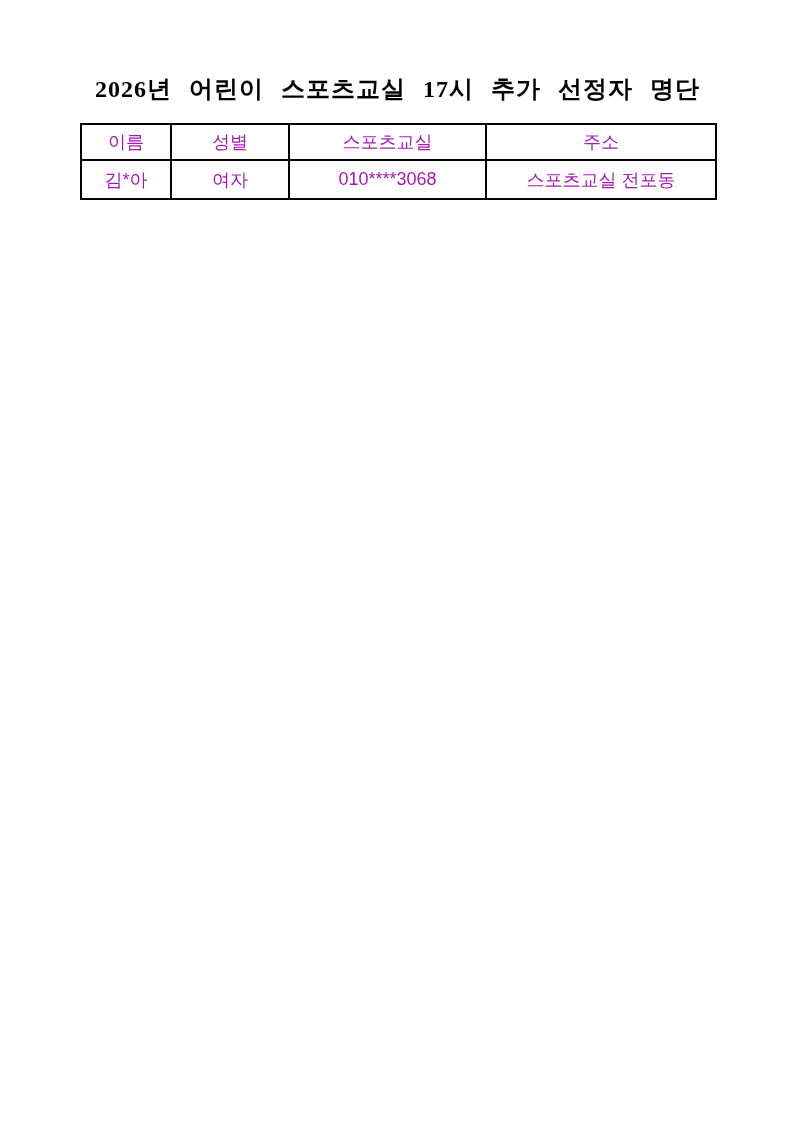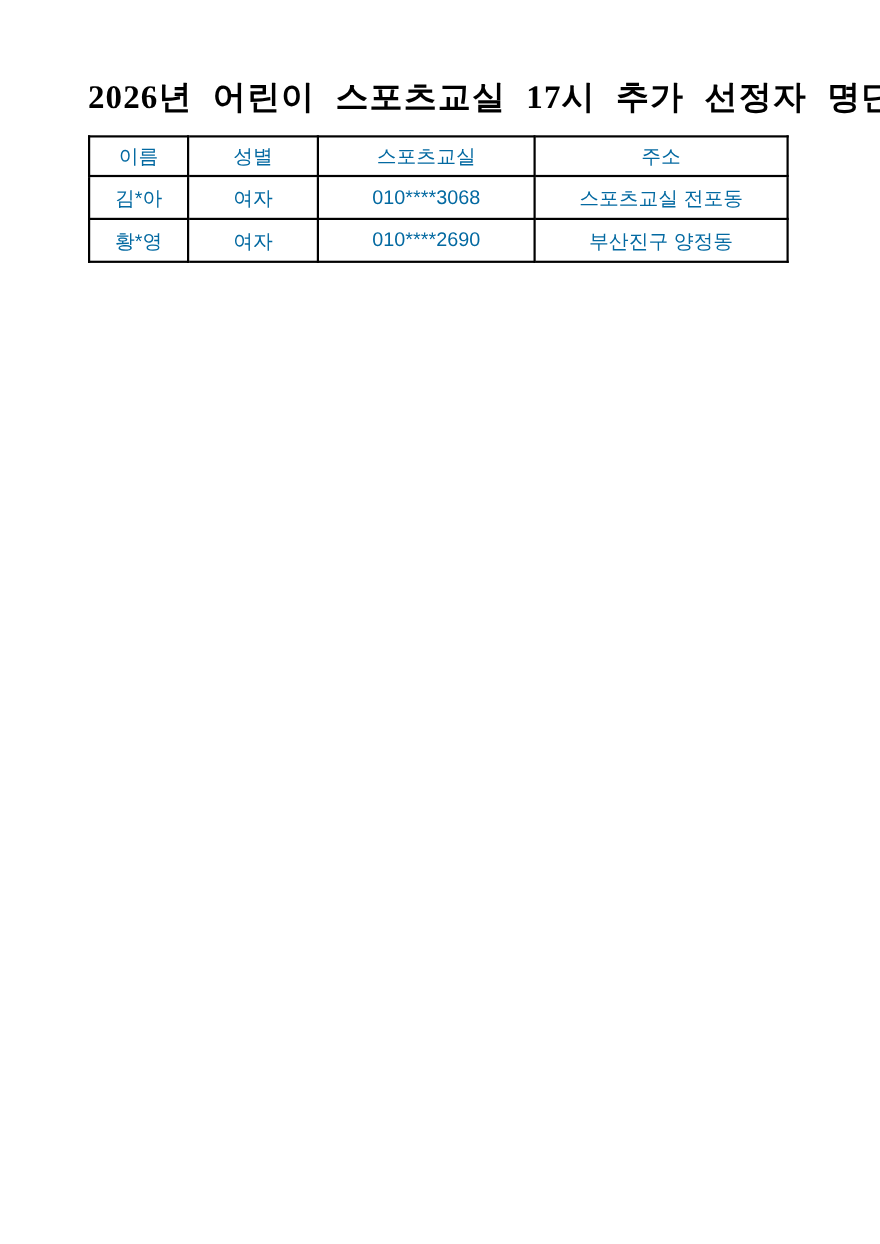--- a/index.html
+++ b/index.html
@@ -18,21 +18,21 @@
   }
   .doc-title {
     position: absolute;
     top: 70px;
     left: 80px;
     width: 635px;
     margin: 0;
     text-align: center;
     font-family: "Liberation Serif", "DejaVu Serif", serif;
     font-weight: bold;
-    font-size: 30px;
+    font-size: 24px;
     line-height: 38px;
     letter-spacing: 1px;
     word-spacing: 10px;
     white-space: nowrap;
   }
   table.roster {
     position: absolute;
     top: 123px;
     left: 80px;
     width: 635px;
@@ -41,21 +41,21 @@
   }
   .roster th,
   .roster td {
     border: 2px solid #000000;
     padding: 0;
     text-align: center;
     vertical-align: middle;
     font-family: "Liberation Sans", "DejaVu Sans", sans-serif;
     font-weight: normal;
     font-size: 18px;
-    color: #0369a1;
+    color: #a21caf;
     background: #ffffff;
     overflow: hidden;
     white-space: nowrap;
   }
   .roster thead tr { height: 36px; }
   .roster tbody tr { height: 39px; }
   col.c-name    { width: 90px;  }
   col.c-gender  { width: 118px; }
   col.c-phone   { width: 197px; }
   col.c-address { width: 230px; }
@@ -82,22 +82,16 @@
         <th>주소</th>
       </tr>
     </thead>
     <tbody>
       <tr>
         <td>김*아</td>
         <td>여자</td>
         <td>010****3068</td>
         <td>스포츠교실 전포동</td>
       </tr>
-      <tr>
-        <td>황*영</td>
-        <td>여자</td>
-        <td>010****2690</td>
-        <td>부산진구 양정동</td>
-      </tr>
     </tbody>
   </table>
 
 </div>
 
 </body></html>

